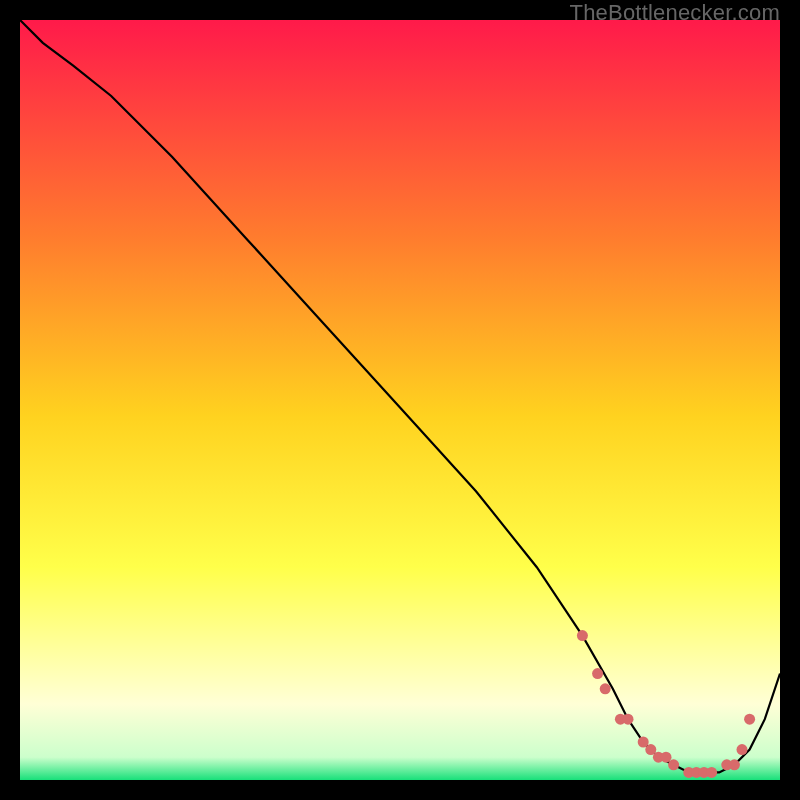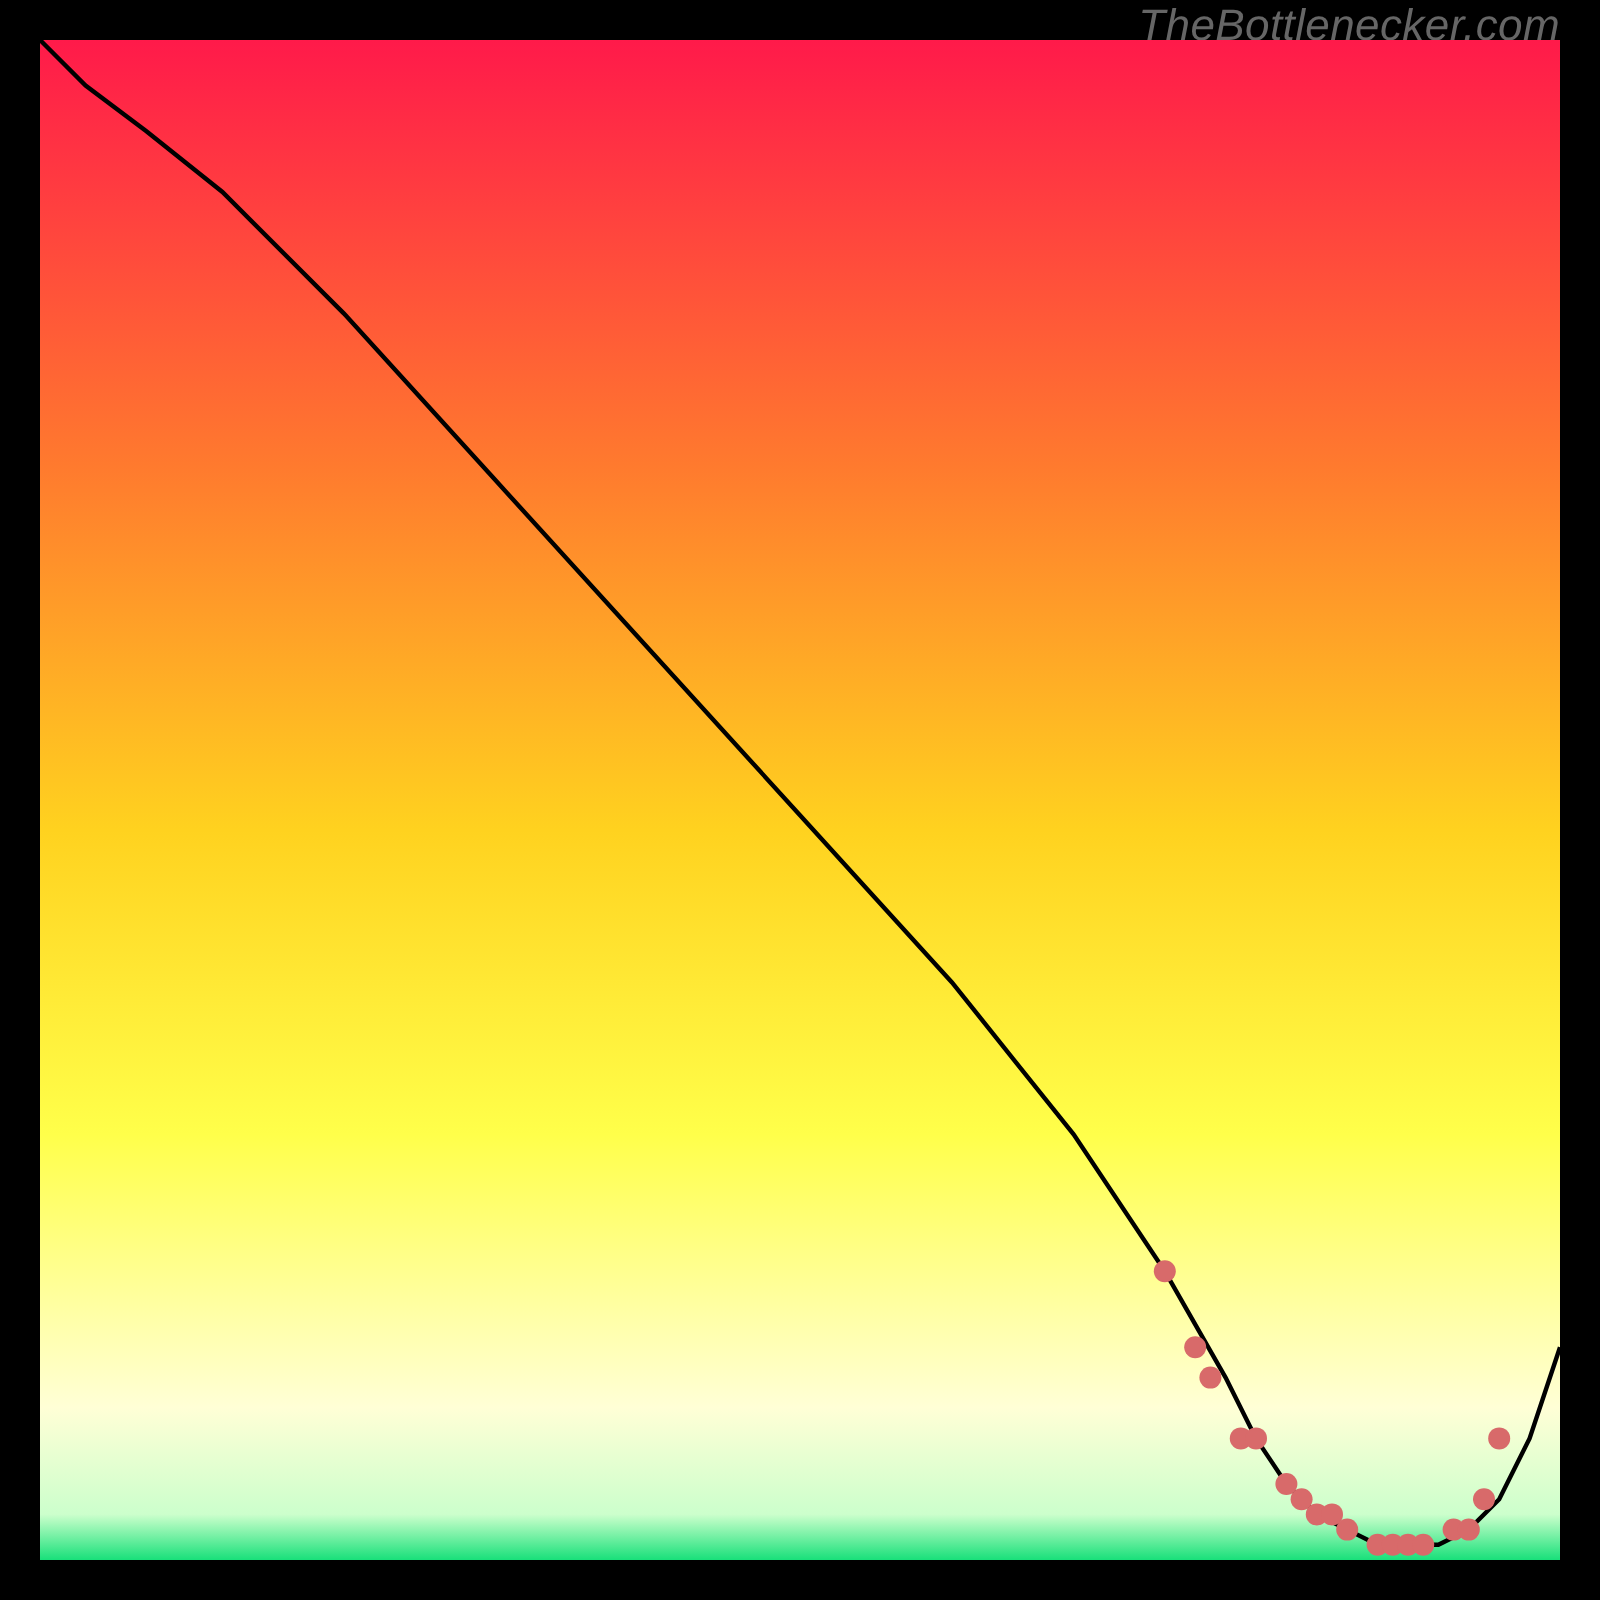--- a/index.html
+++ b/index.html
@@ -9,21 +9,20 @@
     height: 800px;
     overflow: hidden;
     background: #000;
     font-family: Arial, Helvetica, sans-serif;
   }
   .stage {
     position: relative;
     width: 800px;
     height: 800px;
     background: #000;
-    font-style: italic;
   }
   .plot {
     position: absolute;
     left: 20px;
     top: 20px;
     width: 760px;
     height: 760px;
   }
   .attribution {
     position: absolute;

